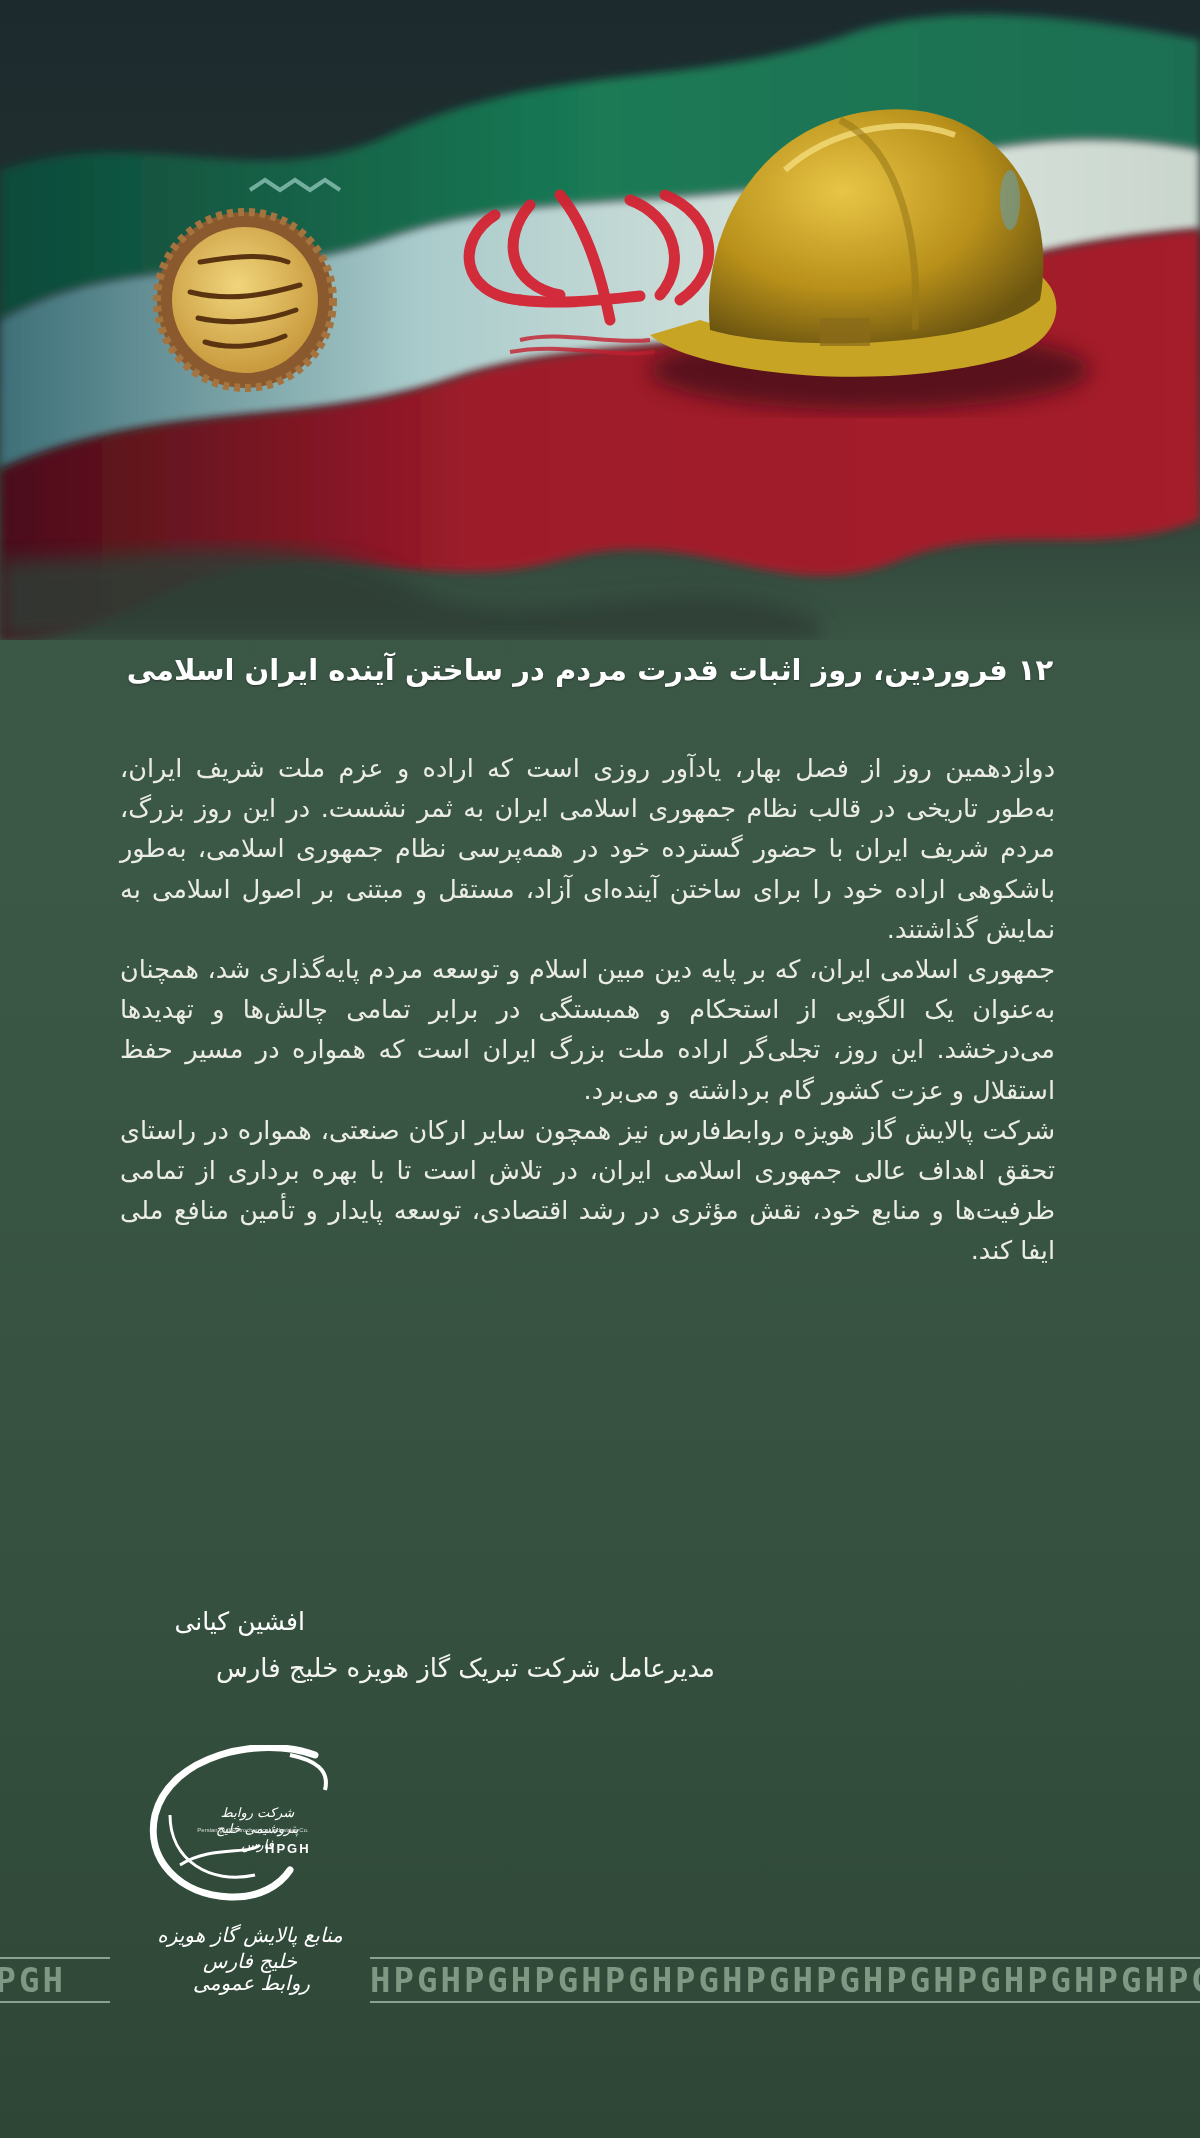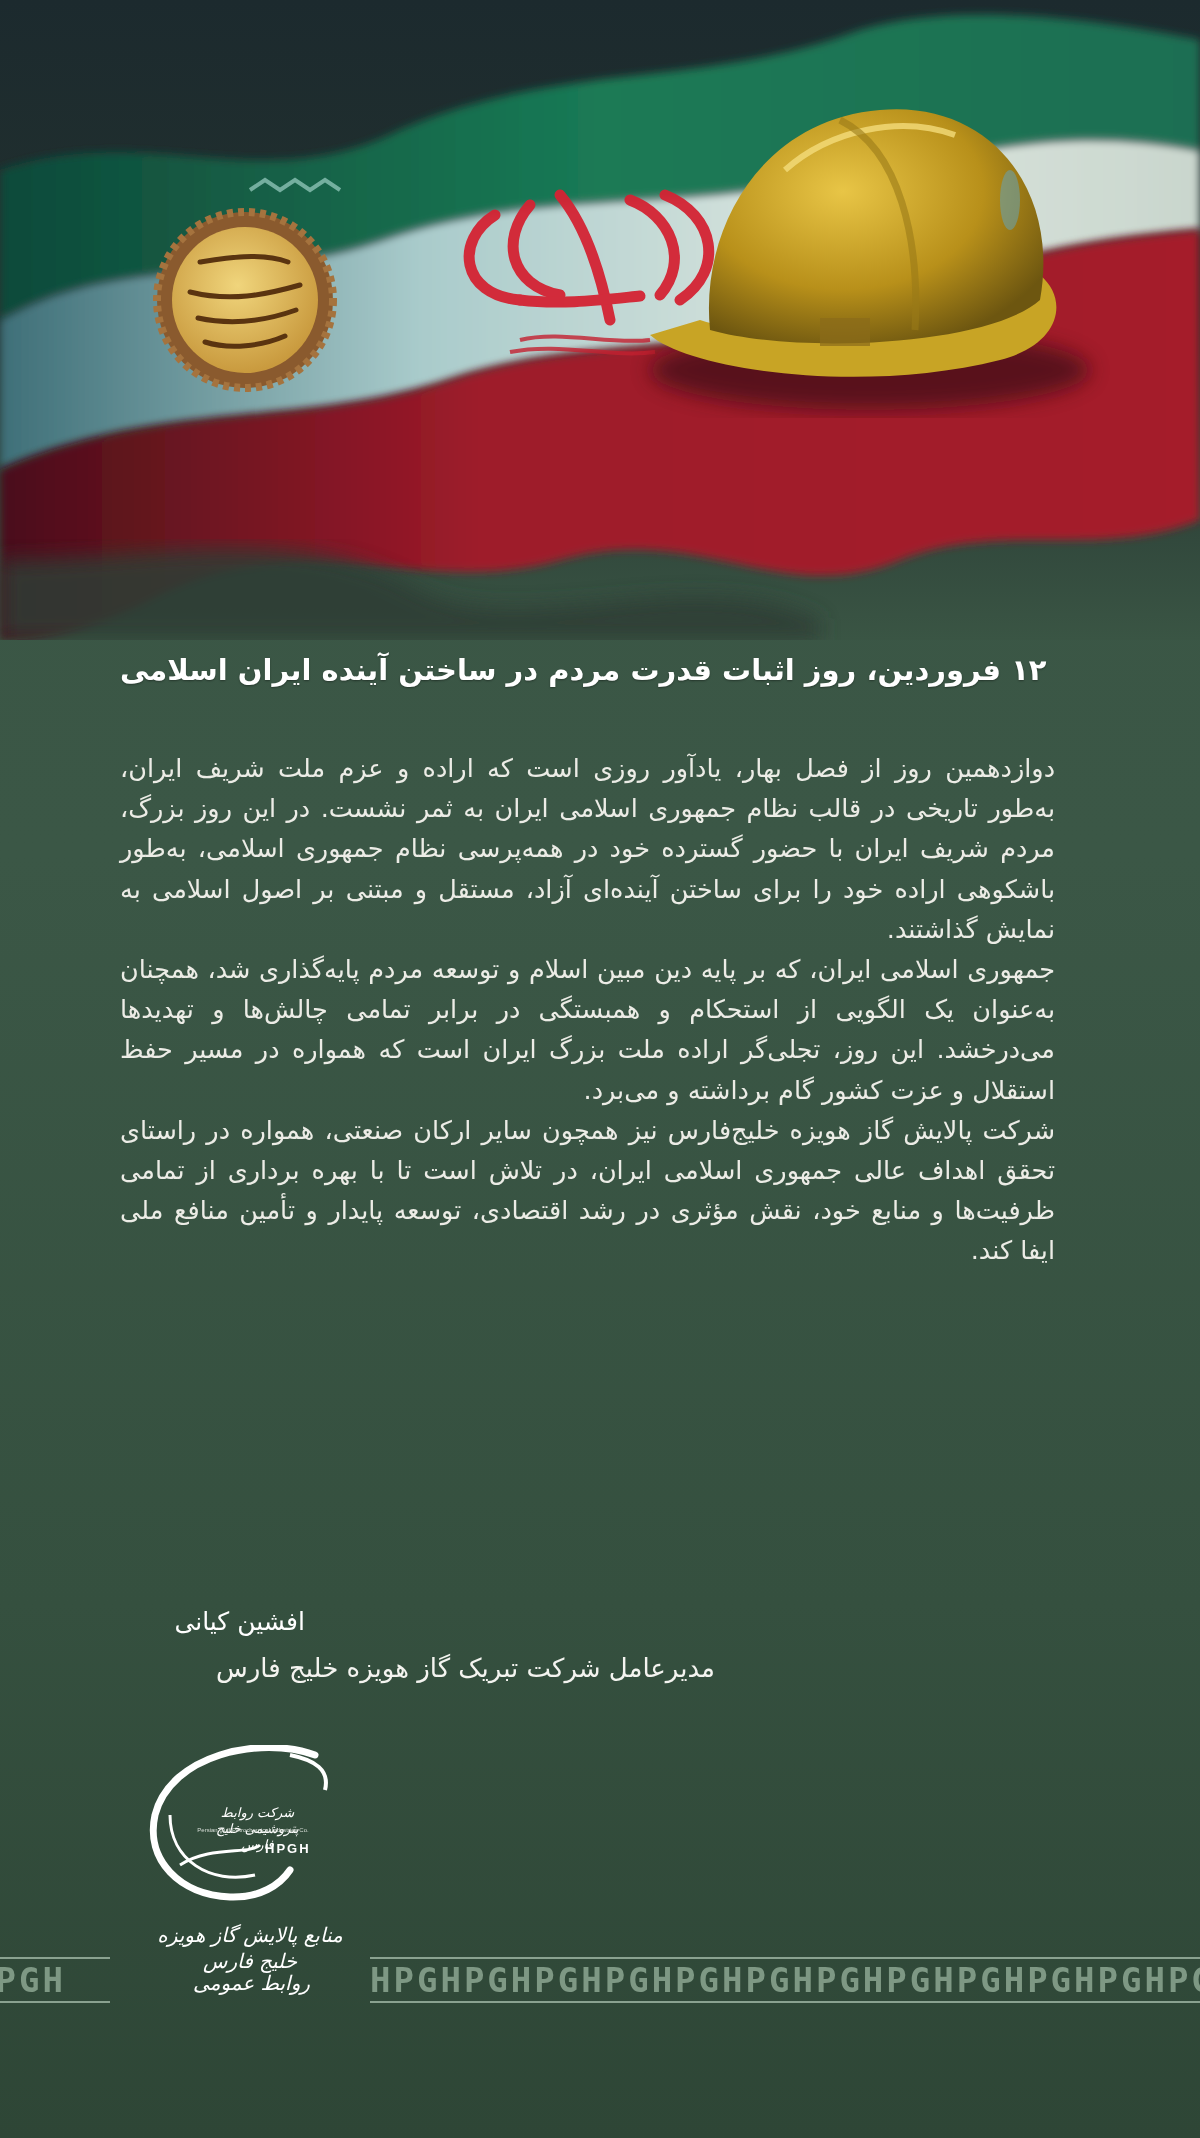--- a/index.html
+++ b/index.html
@@ -21,21 +21,21 @@
     position: absolute; left: 0; top: 0; width: 1200px; height: 640px;
     overflow: hidden;
   }
   .hero svg { position: absolute; left: 0; top: 0; width: 1200px; height: 640px; }
 
   
   .headline {
     position: absolute; top: 648px; right: 140px; width: 940px;
     font-family: "DejaVu Sans", sans-serif;
     font-weight: bold; font-size: 29px; line-height: 44px;
-    color: #ffffff; text-align: left;
+    color: #ffffff; text-align: center;
     text-shadow: 0 1px 2px rgba(0,0,0,0.35);
   }
   .body-text {
     position: absolute; top: 748px; right: 145px; width: 935px;
     font-size: 25.5px; line-height: 40.2px;
     color: #ecece6; text-align: justify; text-align-last: right;
   }
   .body-text p { margin: 0; }
 
   .signature {
@@ -187,21 +187,21 @@
         </g>
       </g>
     </svg>
   </div>
 
   <div class="headline">۱۲ فروردین، روز اثبات قدرت مردم در ساختن آینده ایران اسلامی</div>
 
   <div class="body-text">
     <p>دوازدهمین روز از فصل بهار، یادآور روزی است که اراده و عزم ملت شریف ایران، به‌طور تاریخی در قالب نظام جمهوری اسلامی ایران به ثمر نشست. در این روز بزرگ، مردم شریف ایران با حضور گسترده خود در همه‌پرسی نظام جمهوری اسلامی، به‌طور باشکوهی اراده خود را برای ساختن آینده‌ای آزاد، مستقل و مبتنی بر اصول اسلامی به نمایش گذاشتند.</p>
     <p>جمهوری اسلامی ایران، که بر پایه دین مبین اسلام و توسعه مردم پایه‌گذاری شد، همچنان به‌عنوان یک الگویی از استحکام و همبستگی در برابر تمامی چالش‌ها و تهدیدها می‌درخشد. این روز، تجلی‌گر اراده ملت بزرگ ایران است که همواره در مسیر حفظ استقلال و عزت کشور گام برداشته و می‌برد.</p>
-    <p>شرکت پالایش گاز هویزه خلیج‌فارس نیز همچون سایر ارکان صنعتی، همواره در راستای تحقق اهداف عالی جمهوری اسلامی ایران، در تلاش است تا با بهره برداری از تمامی ظرفیت‌ها و منابع خود، نقش مؤثری در رشد اقتصادی، توسعه پایدار و تأمین منافع ملی ایفا کند.</p>
+    <p>شرکت پالایش گاز هویزه روابط‌فارس نیز همچون سایر ارکان صنعتی، همواره در راستای تحقق اهداف عالی جمهوری اسلامی ایران، در تلاش است تا با بهره برداری از تمامی ظرفیت‌ها و منابع خود، نقش مؤثری در رشد اقتصادی، توسعه پایدار و تأمین منافع ملی ایفا کند.</p>
   </div>
 
   <div class="signature">
     <div class="sig-name">افشین کیانی</div>
     <div class="sig-title">مدیرعامل شرکت تبریک گاز هویزه خلیج فارس</div>
   </div>
 
   <div class="band band-left">
     <div class="band-inner">HPGH</div>
   </div>

